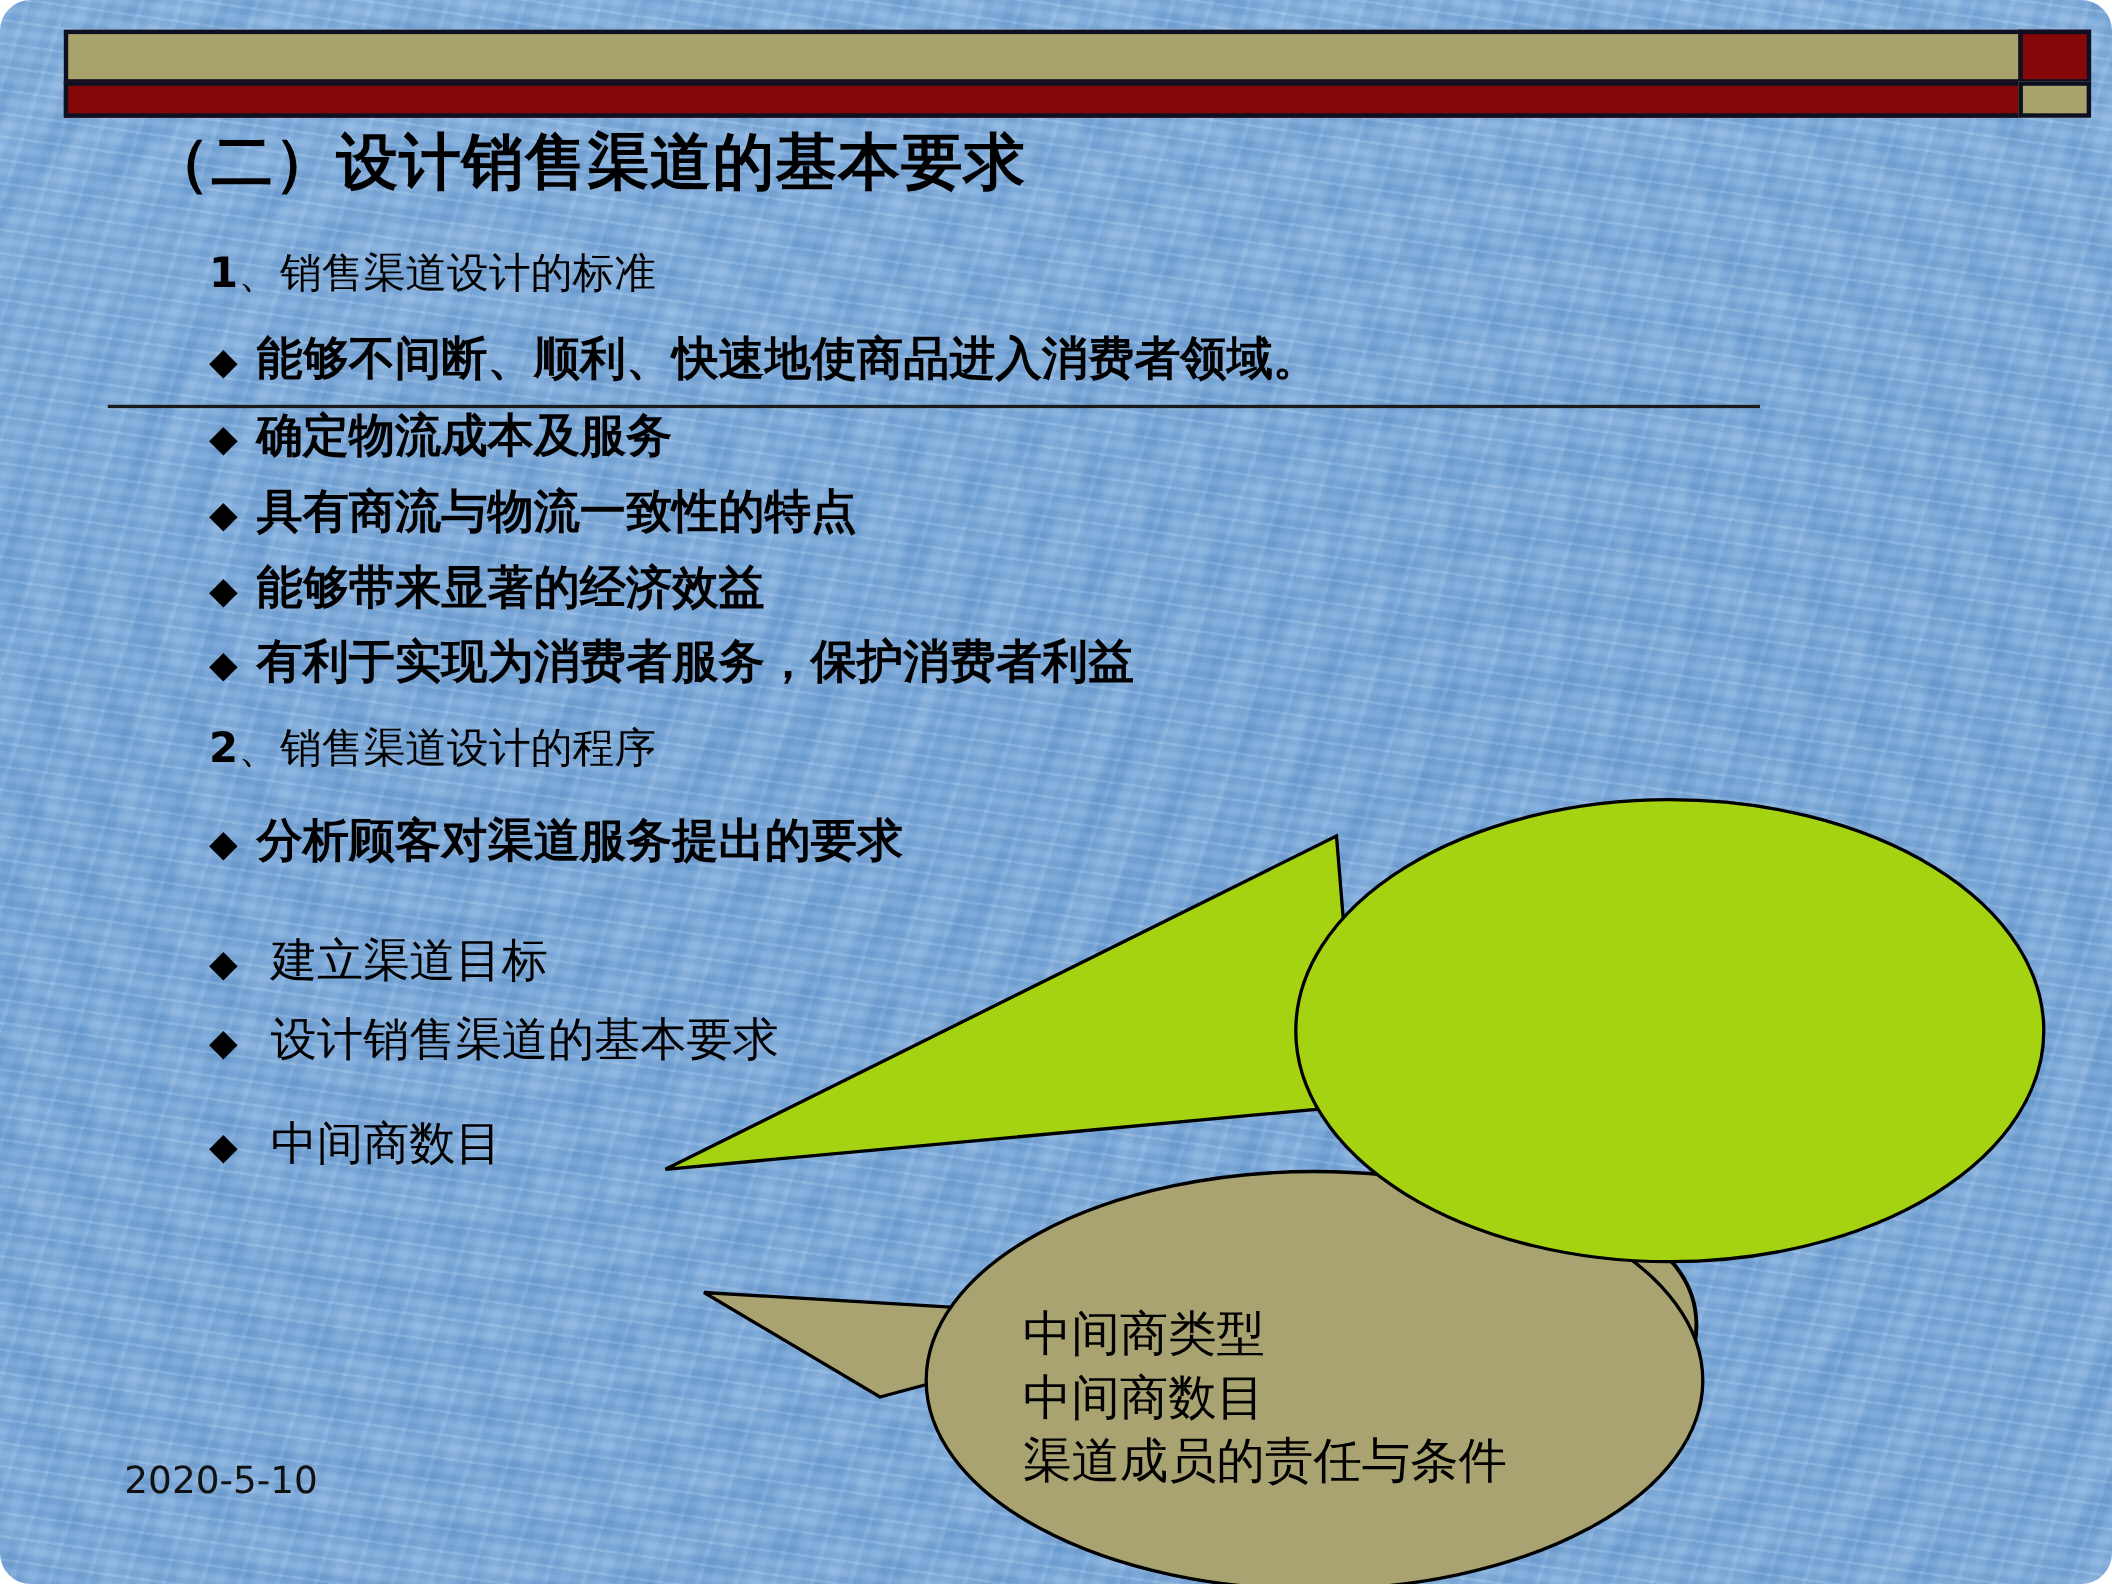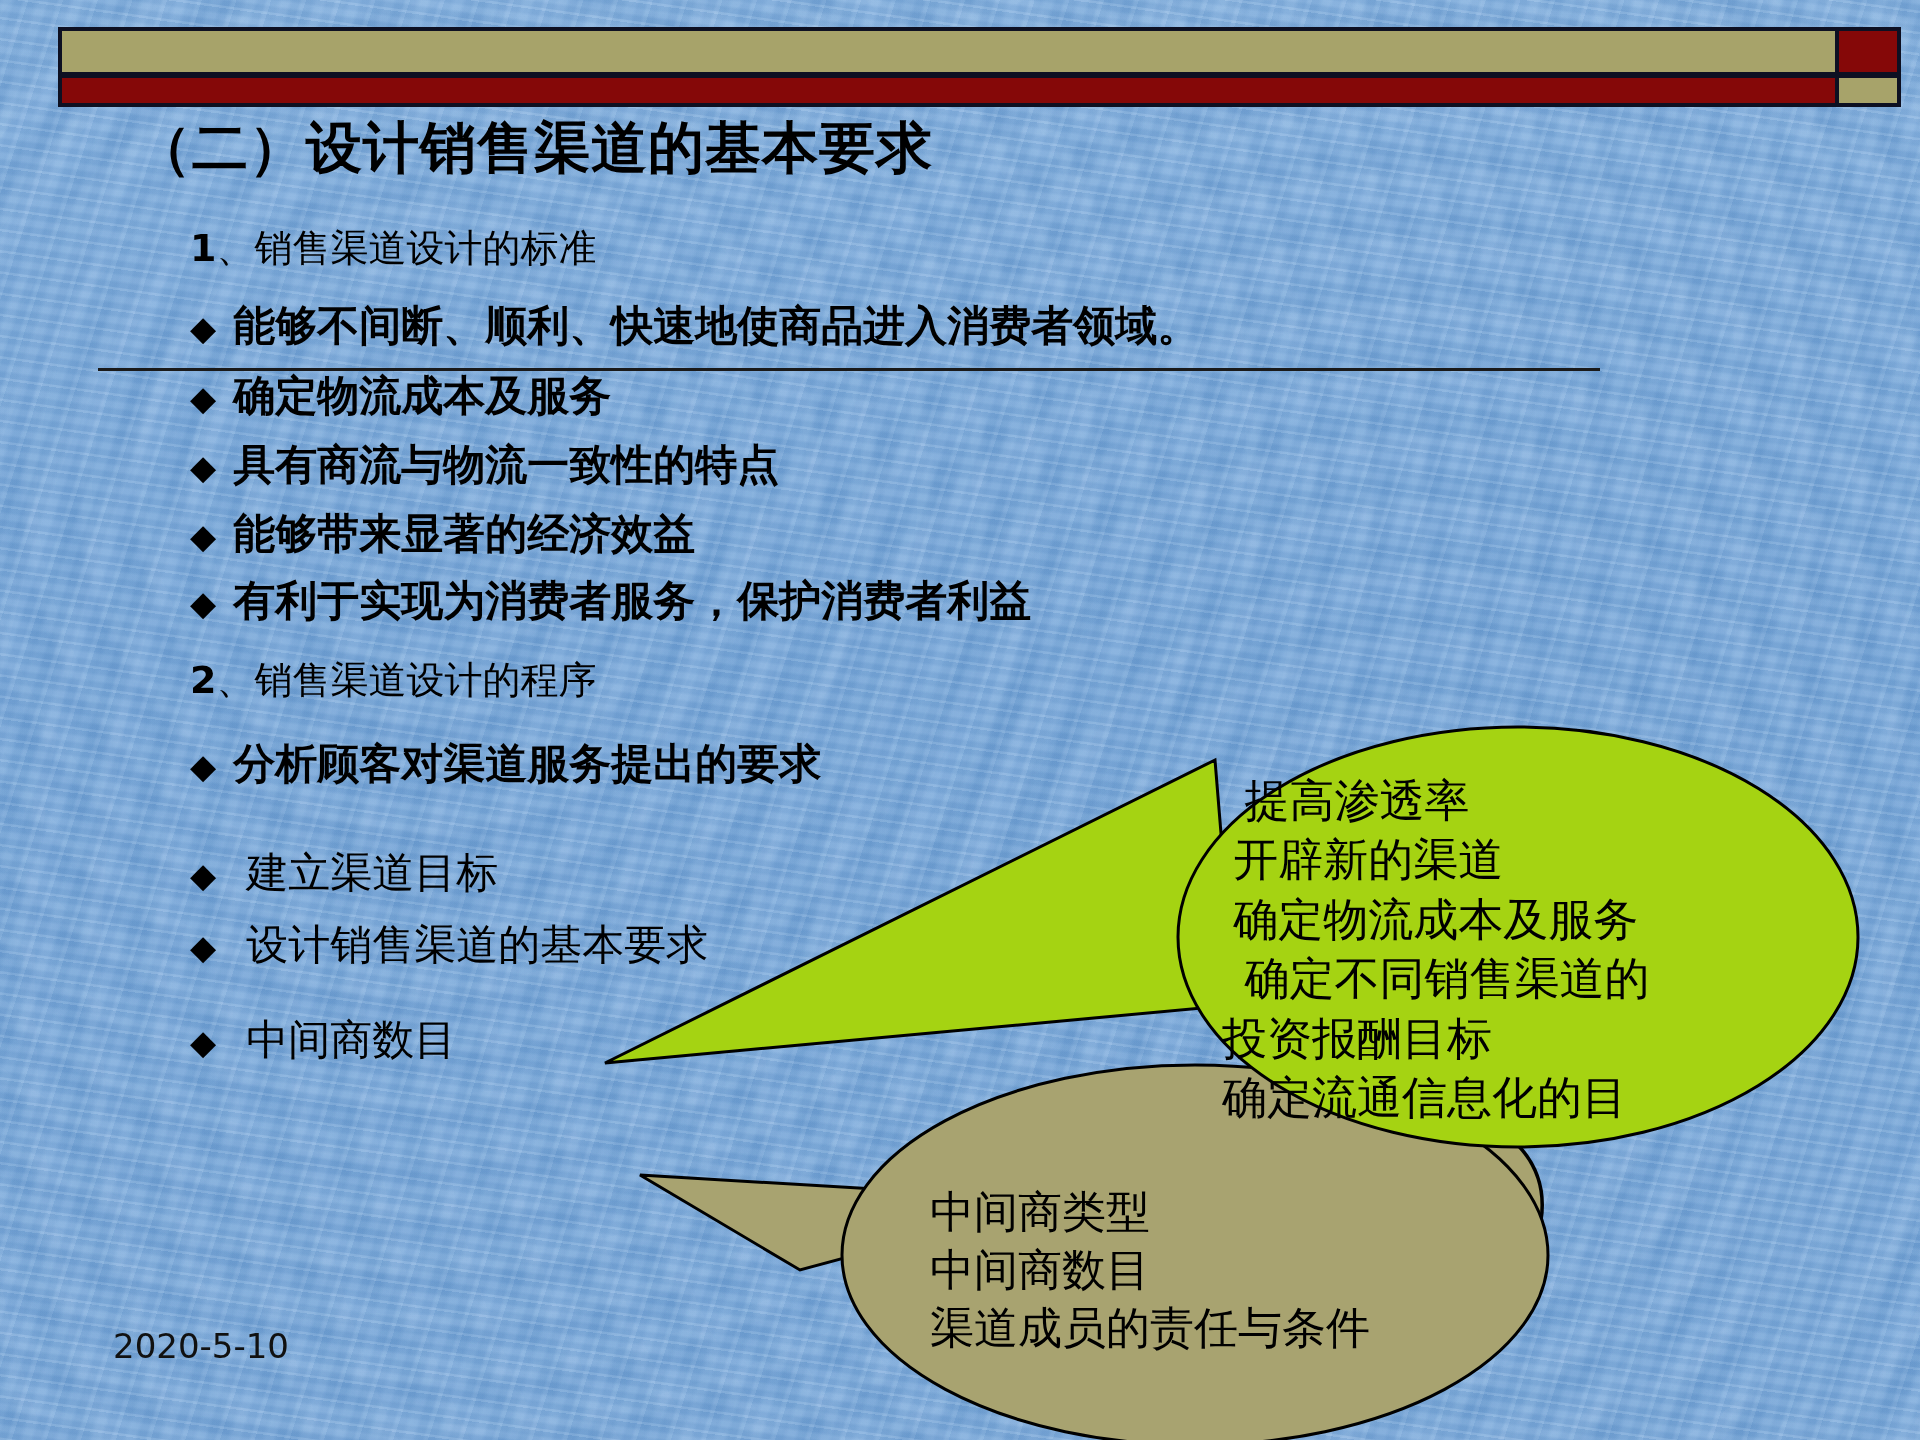--- a/index.html
+++ b/index.html
@@ -51,20 +51,21 @@
       repeating-radial-gradient(
         circle at 74% 68%,
         rgba(255,255,255,0.05) 0px,
         rgba(255,255,255,0.05) 11px,
         rgba(40,90,150,0.045) 23px,
         rgba(40,90,150,0.045) 38px,
         rgba(255,255,255,0.028) 50px,
         rgba(255,255,255,0.028) 66px
       ),
       linear-gradient(180deg, #82b0df 0%, #79a9db 45%, #7cabdc 100%);
+    border-radius: 28px;
   }
 
   
   .hdr-bar {
     position: absolute;
     border: 4px solid #0d1022;
     box-sizing: border-box;
   }
   #hdr-top-long   { left: 58px;  top: 27px;  width: 1781px; height: 49px; background: #a7a36a; }
   #hdr-top-square { left: 1835px;top: 27px;  width: 66px;  height: 49px;  background: #850808; }
@@ -252,22 +253,16 @@
   <div class="callout-text" id="tan-text">中间商类型
 中间商数目
 渠道成员的责任与条件</div>
 
   <svg class="callout-svg" style="left:0; top:0;" width="1920" height="1440">
     <path d="M 1215 760 L 605 1063 L 1235 1005 Z" fill="#a5d312" stroke="#000000" stroke-width="3"></path>
   </svg>
   <svg class="callout-svg" style="left:0; top:0;" width="1920" height="1440">
     <ellipse cx="1518" cy="937" rx="340" ry="210" fill="#a5d312" stroke="#000000" stroke-width="3"></ellipse>
   </svg>
-  <div class="callout-text" id="green-text">  提高渗透率
- 开辟新的渠道
- 确定物流成本及服务
-  确定不同销售渠道的
-投资报酬目标
-确定流通信息化的目</div>
 
   <div id="date">2020-5-10</div>
 
 </div>
 
 </body></html>

